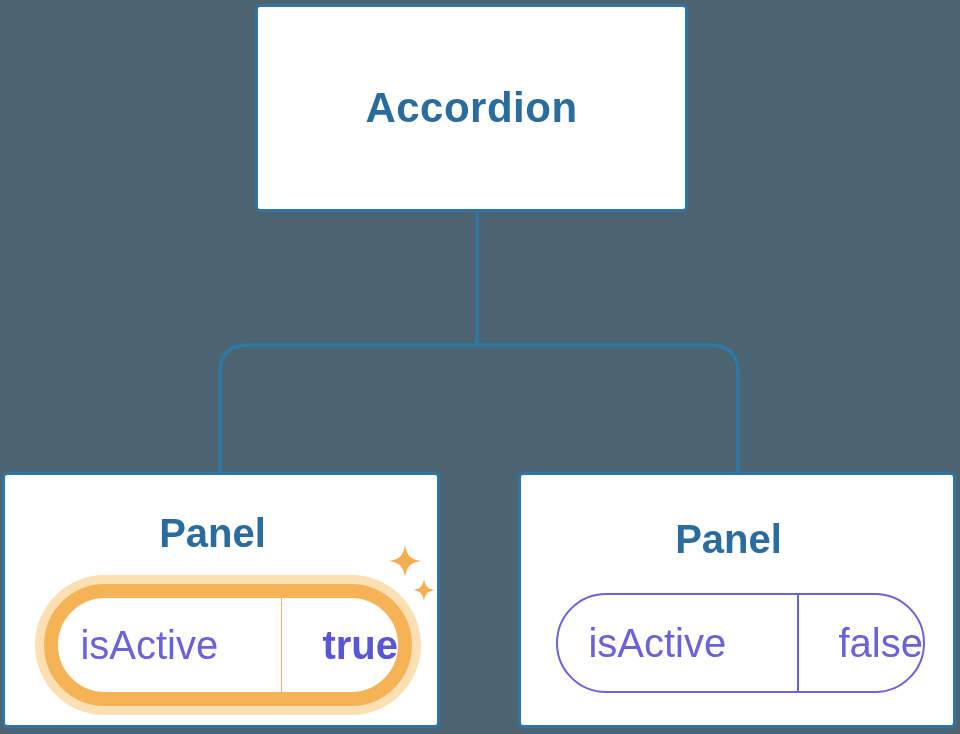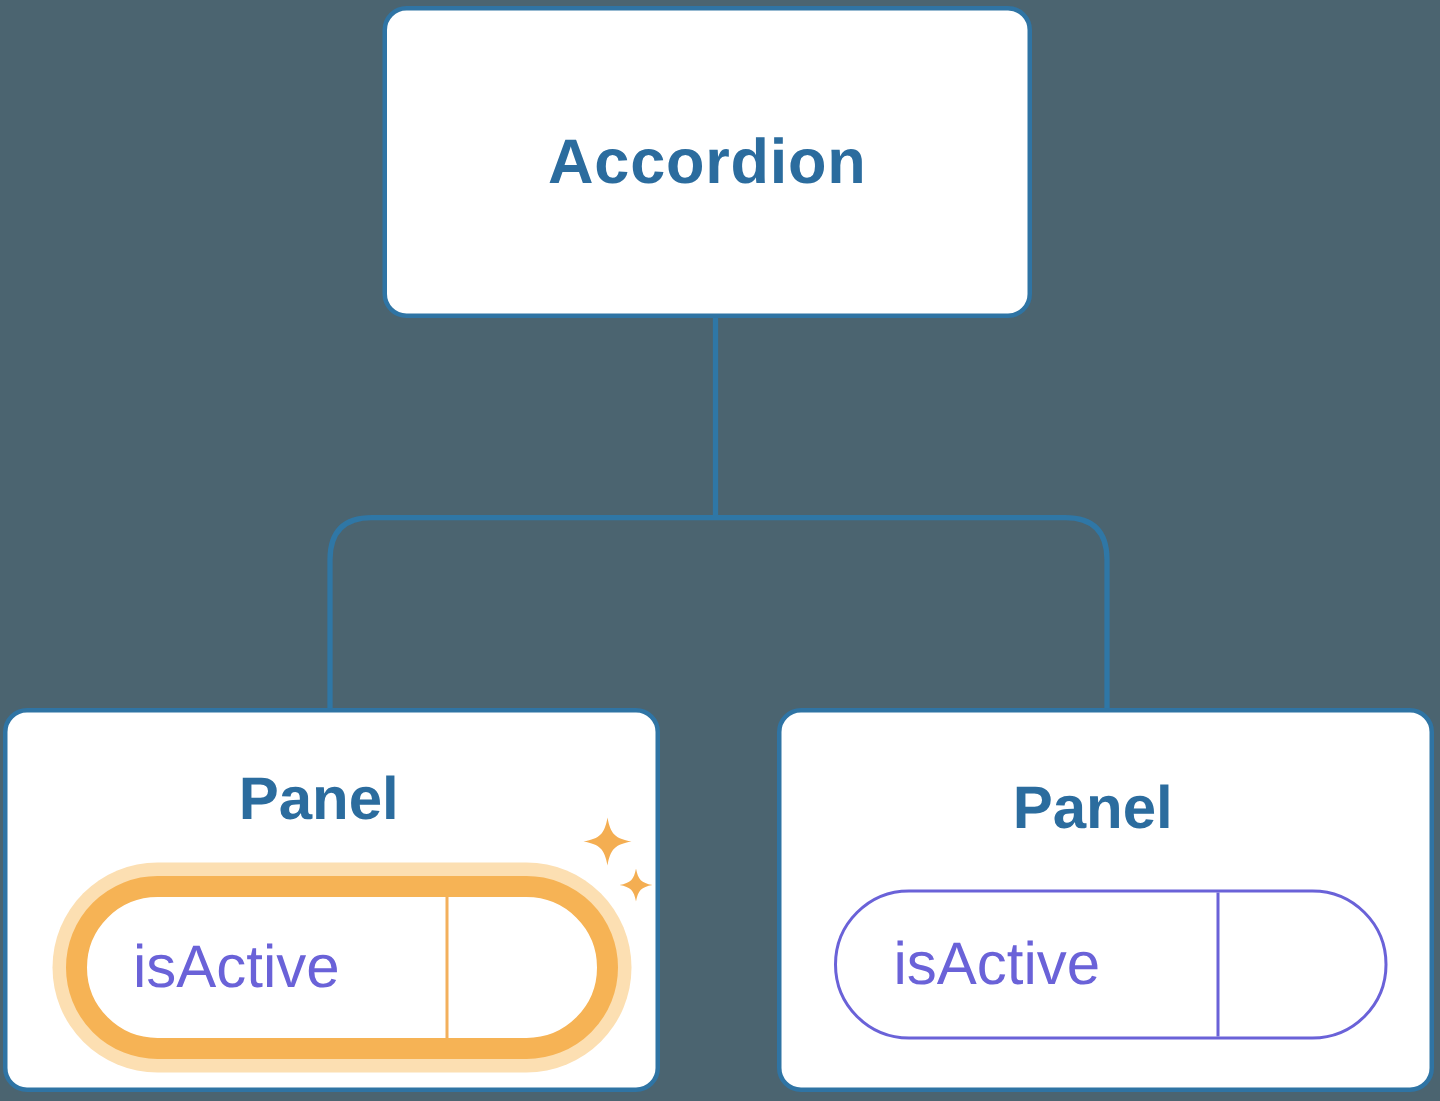--- a/index.html
+++ b/index.html
@@ -9,21 +9,21 @@
     font-family:"Liberation Sans", sans-serif;
     position:relative;overflow:hidden;
   }
   .canvas{position:absolute;inset:0;width:960px;height:734px;}
   .connectors{position:absolute;left:0;top:0;}
 
   .node{
     position:absolute;
     background:#ffffff;
     border:3px solid #2f74a4;
-    border-radius:16px;
+    border-radius:5px;
     box-sizing:border-box;
   }
   .accordion-node{
     left:255px;top:4px;width:433px;height:208px;
     display:flex;align-items:center;justify-content:center;
   }
   .node-label{
     color:#2b6c9e;
     font-size:42px;
     font-weight:600;
@@ -82,28 +82,30 @@
 
   <div class="node accordion-node">
     <span class="node-label">Accordion</span>
   </div>
 
   <div class="node panel-node-left">
     <div class="panel-title">Panel</div>
     <div class="pill pill-active">
       <div class="pill-cell pill-cell-key">isActive</div>
       <div class="pill-divider"></div>
+      <div class="pill-cell pill-cell-value pill-value-bold">true</div>
     </div>
   </div>
 
   <div class="node panel-node-right">
     <div class="panel-title">Panel</div>
     <div class="pill pill-inactive">
       <div class="pill-cell pill-cell-key">isActive</div>
       <div class="pill-divider"></div>
+      <div class="pill-cell pill-cell-value">false</div>
     </div>
   </div>
 
   <svg class="sparkles" width="62" height="66" viewBox="0 0 62 66" fill="#f4ae52">
     <path d="M22 4 C24 15, 27 18, 38 20 C27 22, 24 25, 22 36 C20 25, 17 22, 6 20 C17 18, 20 15, 22 4 Z"></path>
     <path d="M41 38 C42.4 45.5, 44.5 47.6, 52 49 C44.5 50.4, 42.4 52.5, 41 60 C39.6 52.5, 37.5 50.4, 30 49 C37.5 47.6, 39.6 45.5, 41 38 Z"></path>
   </svg>
 
 </div>
 

